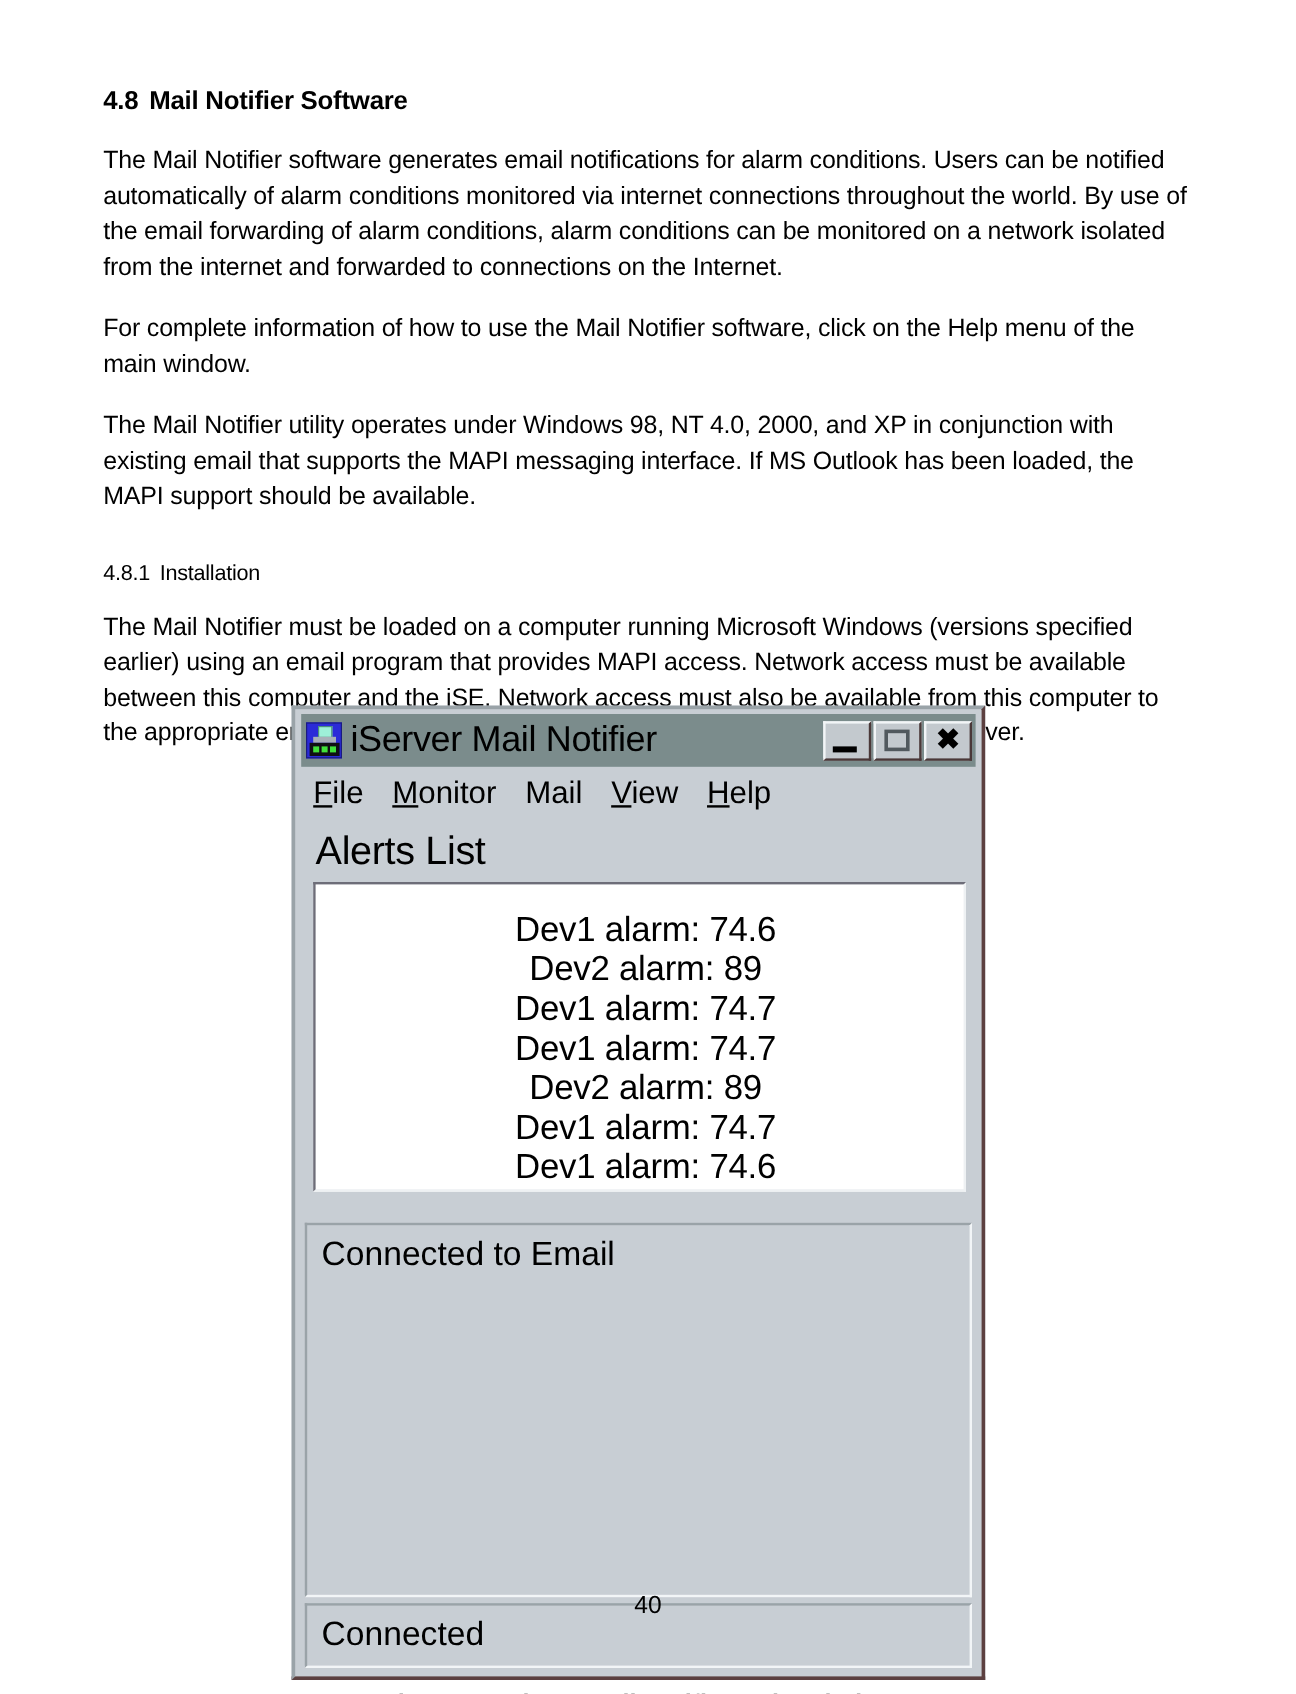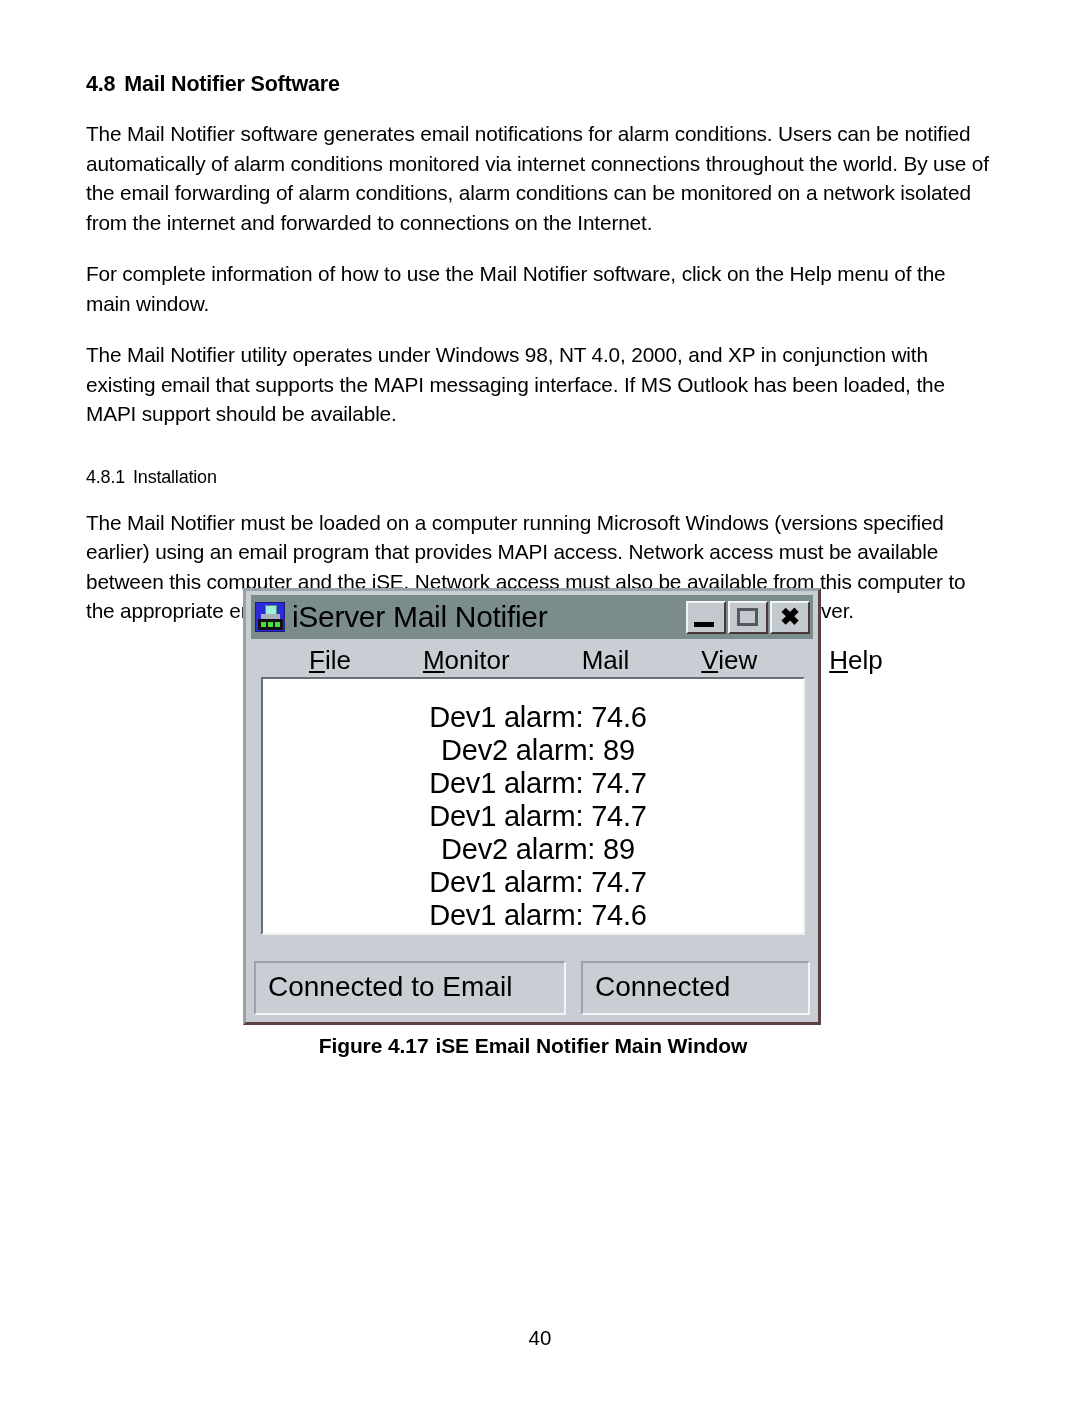--- a/index.html
+++ b/index.html
@@ -176,21 +176,21 @@
   }
 
   .menubar {
     display: flex;
     align-items: center;
     gap: 24px;
     padding: 6px 0 2px 10px;
     font-size: 26px;
     line-height: 30px;
   }
-  .menu-item { white-space: nowrap; margin-left: 48px; }
+  .menu-item { white-space: nowrap; }
   .menu-item u { text-decoration: underline; }
 
   .groupbox {
     position: relative;
     margin: 12px 8px 0 10px;
     border: 2px solid #eef1f3;
     border-top-color: #eef1f3;
     padding: 20px 10px 12px 10px;
   }
   .groupbox > .gb-title {
@@ -263,22 +263,23 @@
   .alert-row {
     font-size: 29px;
     line-height: 33px;
     white-space: nowrap;
     letter-spacing: -0.2px;
     text-align: center;
   }
 
   .statusbar {
     display: flex;
-    gap: 15px;
+    gap: 5px;
     margin: 26px 3px 2px 3px;
+    flex-direction: column;
   }
   .status-panel {
     background: #c8ced4;
     border-top: 2px solid #9aa3a8;
     border-left: 2px solid #9aa3a8;
     border-right: 2px solid #f2f5f7;
     border-bottom: 2px solid #f2f5f7;
     box-sizing: border-box;
     font-size: 28px;
     line-height: 34px;
@@ -357,20 +358,21 @@
 
       <div class="menubar">
         <div class="menu-item"><u>F</u><span>ile</span></div>
         <div class="menu-item"><u>M</u><span>onitor</span></div>
         <div class="menu-item"><span>Mail</span></div>
         <div class="menu-item"><u>V</u><span>iew</span></div>
         <div class="menu-item"><u>H</u><span>elp</span></div>
       </div>
 
 
+      <div class="alerts-title">Alerts List</div>
 
       <div class="alerts-list" id="alerts-list">
           <div class="alert-row">Dev1 alarm: 74.6</div>
           <div class="alert-row">Dev2 alarm: 89</div>
           <div class="alert-row">Dev1 alarm: 74.7</div>
           <div class="alert-row">Dev1 alarm: 74.7</div>
           <div class="alert-row">Dev2 alarm: 89</div>
           <div class="alert-row">Dev1 alarm: 74.7</div>
           <div class="alert-row">Dev1 alarm: 74.6</div>
         </div>

